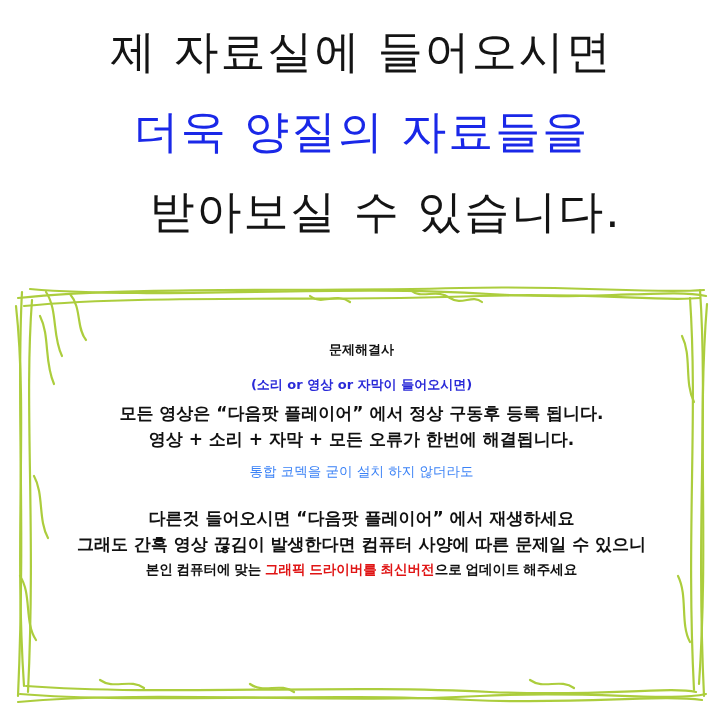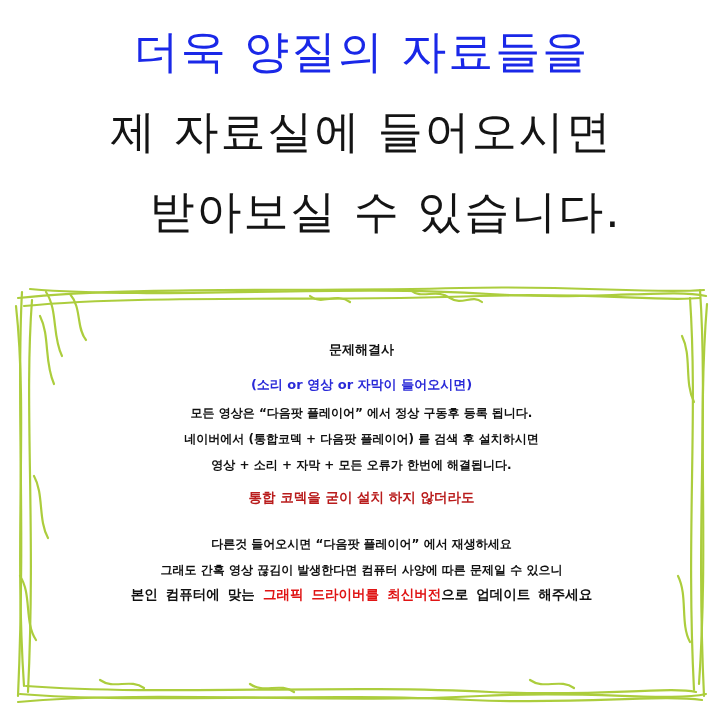--- a/index.html
+++ b/index.html
@@ -72,54 +72,54 @@
   }
   .sub-q {
     font-family: "DejaVu Sans", sans-serif;
     font-size: 13px;
     font-weight: bold;
     color: #2a2ad8;
     line-height: 30px;
   }
   .body-line {
     font-family: "DejaVu Sans", sans-serif;
-    font-size: 12px;
+    font-size: 17px;
     font-weight: bold;
     color: #111111;
     line-height: 26px;
     white-space: nowrap;
   }
   .red-line {
     font-family: "DejaVu Sans", sans-serif;
     font-size: 13.5px;
-    font-weight: bold;
-    color: #b91c1c;
+    font-weight: normal;
+    color: #3b82f6;
     line-height: 23px;
     white-space: nowrap;
   }
   .spacer-sm { height: 8px; }
   .spacer-md { height: 22px; }
   .mix {
-    font-family: Liberation Mono, monospace;
+    font-family: Liberation Sans, sans-serif;
     font-size: 13.5px;
     font-weight: bold;
     color: #111111;
     line-height: 26px;
     white-space: nowrap;
   }
   .mix .red { color: #e01414; }
 </style>
 </head>
 <body>
 
 <div id="page">
 
   <div class="headline">
+    <div class="headline-line hl-1">제 자료실에 들어오시면</div>
     <div class="headline-line hl-2">더욱 양질의 자료들을</div>
-    <div class="headline-line hl-1">제 자료실에 들어오시면</div>
     <div class="headline-line hl-3">받아보실 수 있습니다.</div>
   </div>
 
   <div class="frame">
     <svg width="703" height="434" viewBox="0 0 703 434" fill="none" xmlns="http://www.w3.org/2000/svg">
       <g stroke="#a8cb33" stroke-width="2.2" fill="none" stroke-linecap="round" stroke-linejoin="round" opacity="0.95">
 
         <path d="M8 22 C120 10, 300 16, 450 12 C560 9, 640 18, 694 14"></path>
         <path d="M14 30 C140 18, 320 26, 470 20 C580 16, 650 26, 690 22"></path>
         <path d="M20 13 C150 24, 330 8, 480 18 C590 25, 660 12, 696 20"></path>
@@ -155,21 +155,20 @@
       </g>
     </svg>
   </div>
 
   <div class="panel">
     <div class="panel-inner">
       <div class="title">문제해결사</div>
       <div class="spacer-sm"></div>
       <div class="sub-q">(소리 or 영상 or 자막이 들어오시면)</div>
       <div class="body-line">모든 영상은 “다음팟 플레이어” 에서 정상 구동후 등록 됩니다.</div>
-      <div class="body-line">네이버에서 (통합코덱 + 다음팟 플레이어) 를 검색 후 설치하시면</div>
       <div class="body-line">영상 + 소리 + 자막 + 모든 오류가 한번에 해결됩니다.</div>
       <div class="spacer-sm"></div>
       <div class="red-line">통합 코덱을 굳이 설치 하지 않더라도</div>
       <div class="spacer-md"></div>
       <div class="body-line">다른것 들어오시면  “다음팟 플레이어” 에서 재생하세요</div>
       <div class="body-line">그래도 간혹 영상 끊김이 발생한다면 컴퓨터 사양에 따른 문제일 수 있으니</div>
       <div class="mix"><span>본인 컴퓨터에 맞는 </span><span class="red">그래픽 드라이버를 최신버전</span><span>으로 업데이트 해주세요</span></div>
     </div>
   </div>
 

